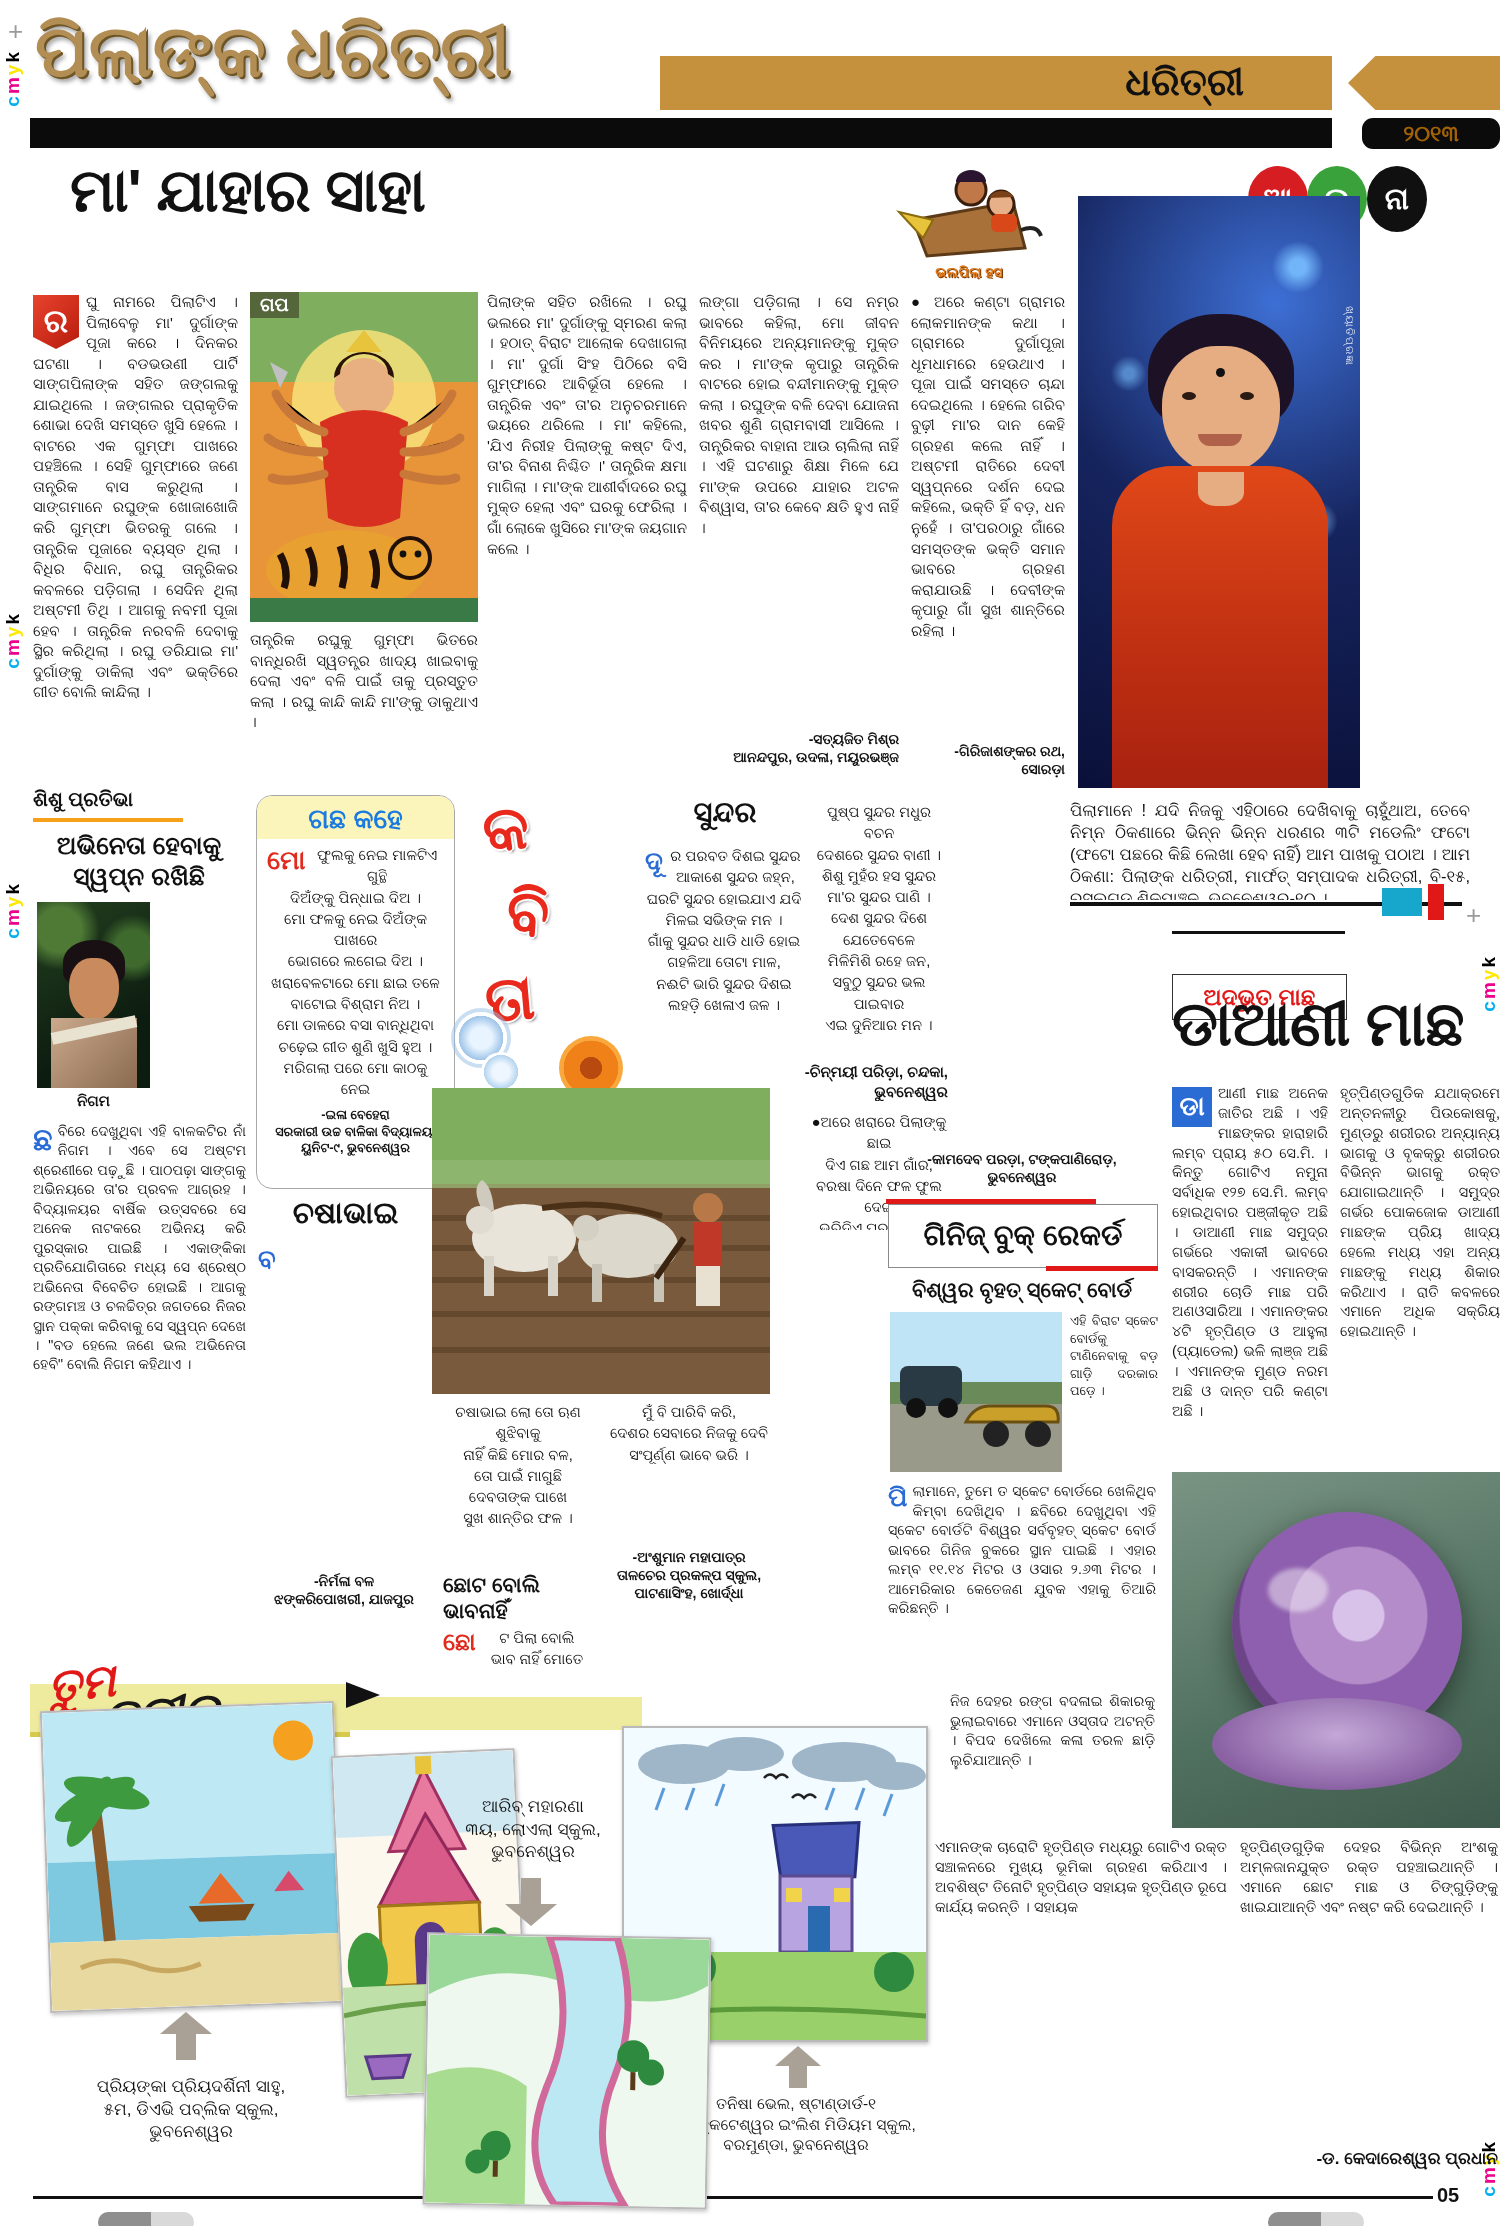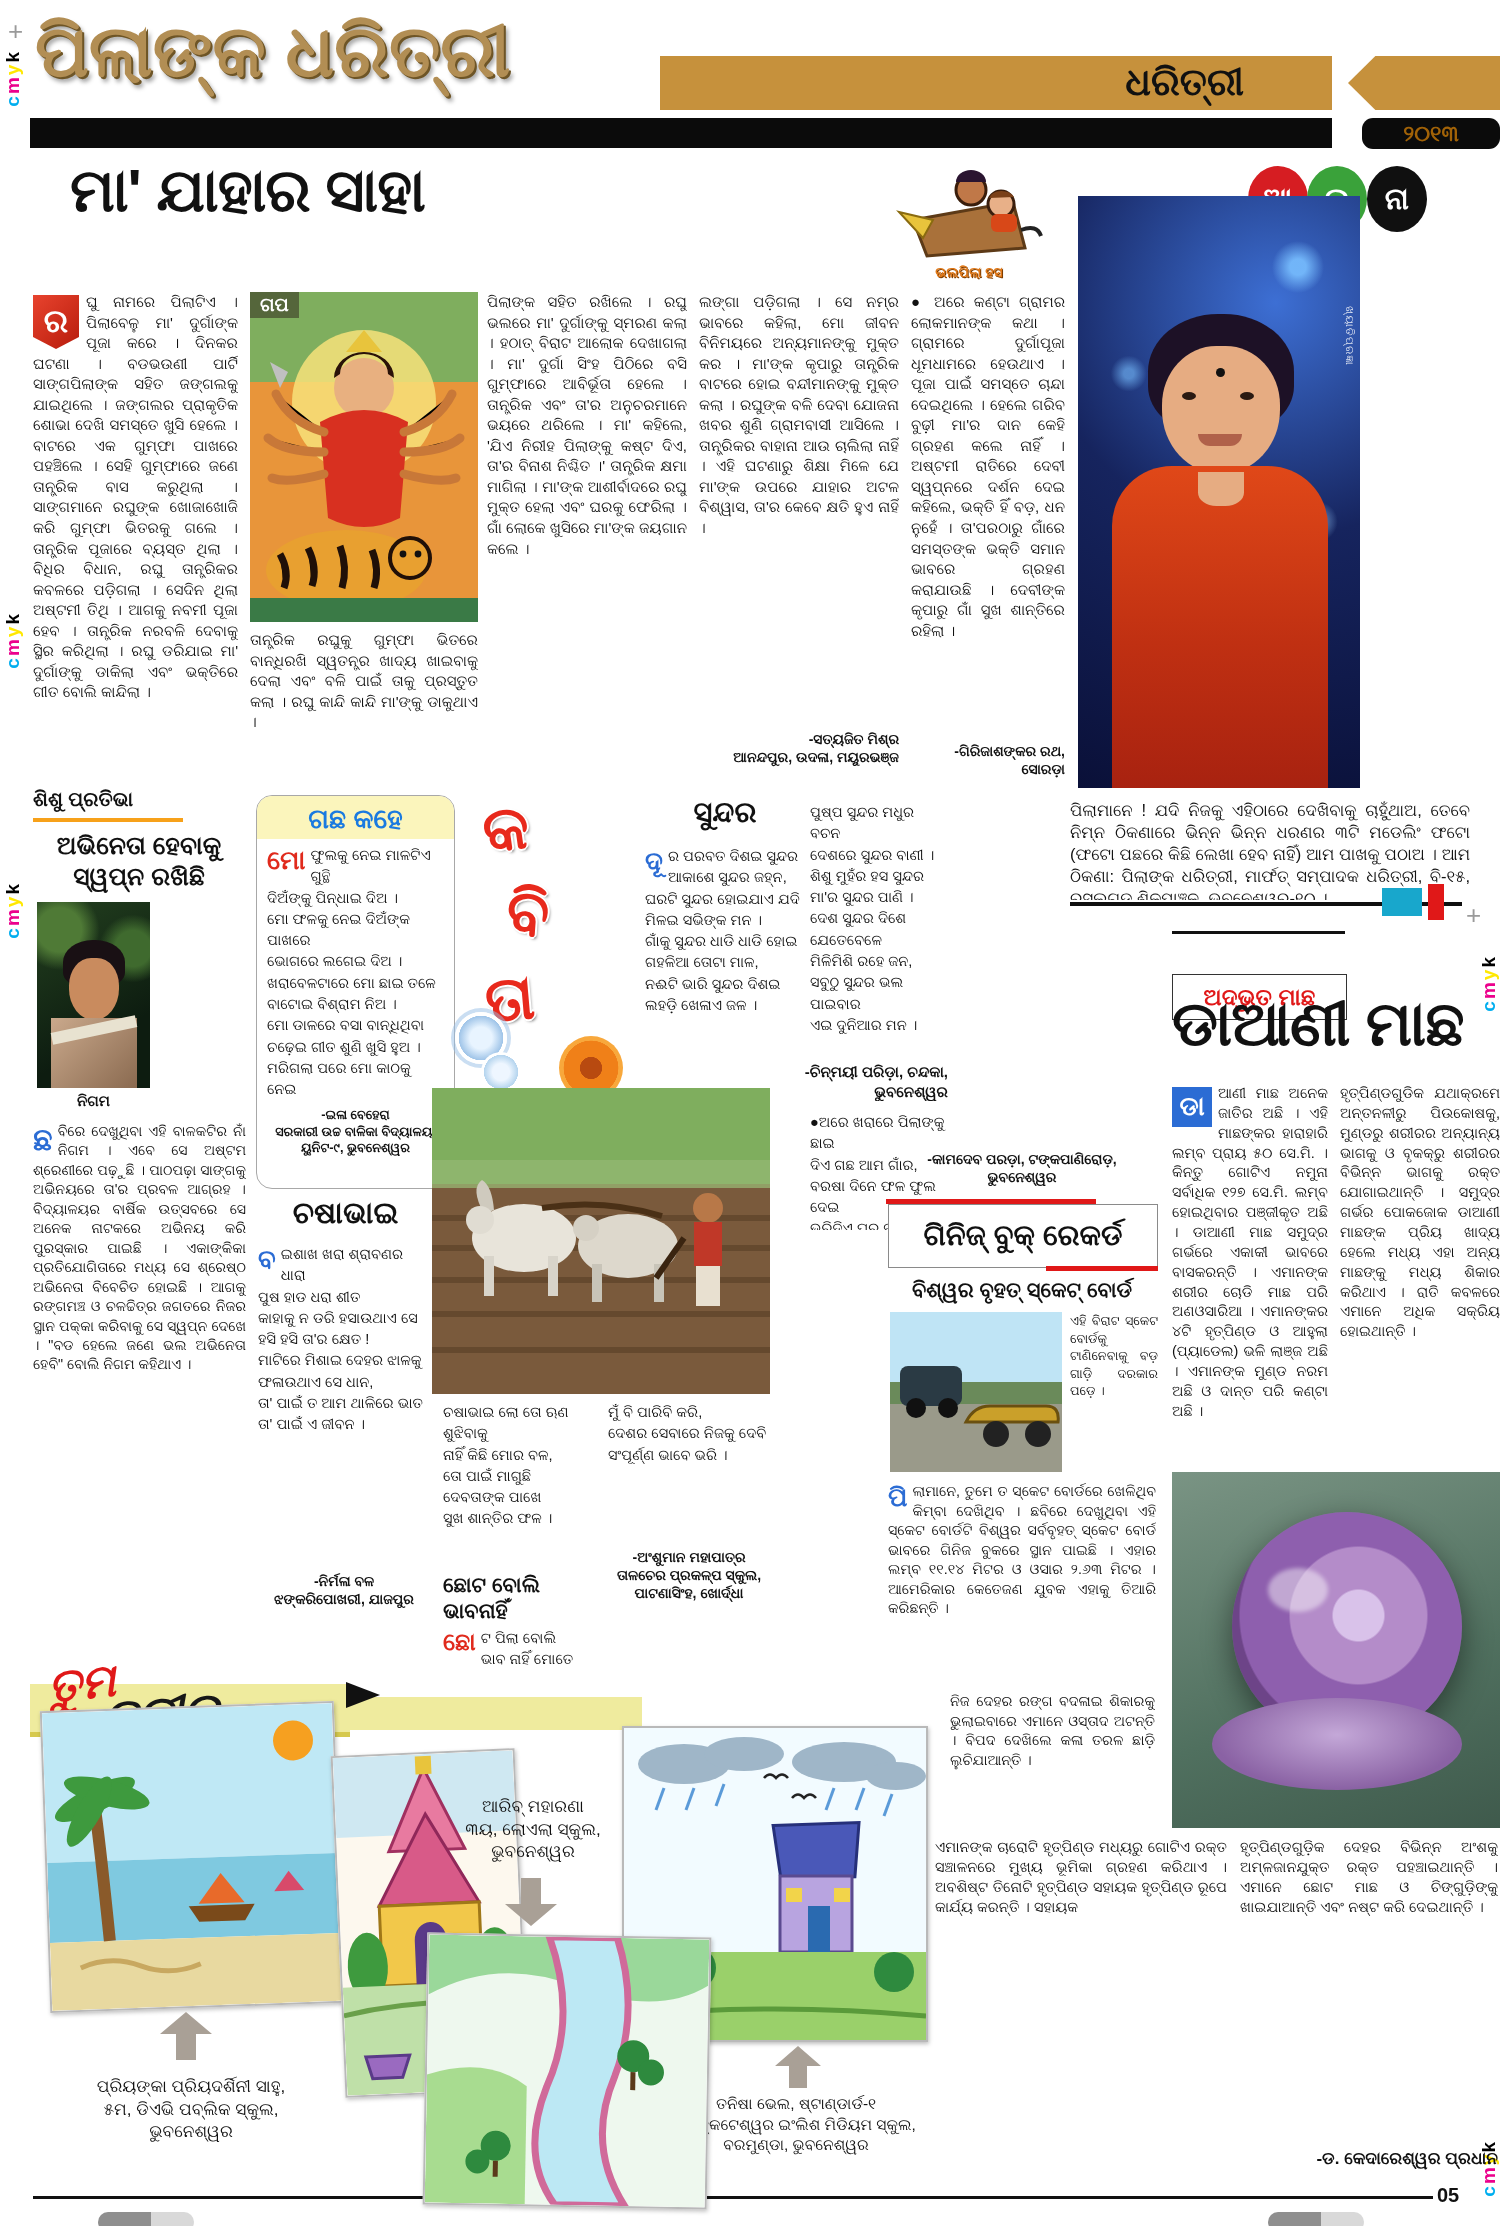--- a/index.html
+++ b/index.html
@@ -26,21 +26,21 @@
      margin:3px 7px 0 0;clip-path:polygon(0 0,100% 0,100% 78%,50% 100%,0 78%);}
   .dc{float:left;font-size:31px;font-weight:700;line-height:1;padding:2px 5px 0 0;}
   .dc-red{color:#e02a1c;} .dc-blue{color:#2b6cd4;}
   .dc-box{float:left;width:40px;height:40px;background:#2b6cd4;color:#fff;font-size:26px;font-weight:700;
      display:flex;align-items:center;justify-content:center;margin:3px 6px 0 0;}
   .kicker{background:#55663b;color:#fff;font-size:19px;font-weight:700;padding:2px 10px;}
   .orange-rule{background:#f7a11a;height:4px;}
   .box-round{border:1.6px solid #a8a8a8;border-radius:16px;background:#fff;}
   .gachha-head{background:#fbf5bc;border-radius:14px 14px 0 0;color:#1a7ae0;
      font-size:27px;font-weight:700;text-align:center;padding:8px 0 4px;}
-  .poem{font-size:14.6px;line-height:1.46;overflow:hidden;}
+  .poem{font-size:14.6px;line-height:1.46;overflow:hidden;text-align:center;}
   .kabita-letter{font-size:62px;font-weight:700;color:#e8291c;line-height:.95;
      text-shadow:-2px 0 #fff,2px 0 #fff,0 2px #fff,0 -2px #fff,2px 2px 3px rgba(0,0,0,.5);}
   .flower{border-radius:50%;position:absolute;}
   .gbox{border:1.2px solid #8a8a8a;background:#fff;display:flex;align-items:center;justify-content:center;
      font-size:29px;font-weight:700;}
   .redbar{background:#e01818;height:5px;}
   .tab{border:1.3px solid #333;background:#fff;color:#e01818;font-size:23px;font-weight:700;
      display:flex;align-items:center;justify-content:center;}
   .big-head{font-size:62px;font-weight:700;letter-spacing:-1px;}
   .caption{font-size:16.5px;line-height:1.33;}
@@ -234,28 +234,21 @@
 ଏଇ ଦୁନିଆର ମନ ।</div>
   <div class="abs sig pre" style="left:800px;top:1062px;width:148px;font-size:15px;">-ଚିନ୍ମୟୀ ପରିଡ଼ା, ଚନ୍ଦକା,
 ଭୁବନେଶ୍ୱର</div>
   <div class="abs poem pre" style="left:810px;top:1112px;width:138px;height:118px;">●ଅରେ ଖରାରେ ପିଲାଙ୍କୁ ଛାଇ
 ଦିଏ ଗଛ ଆମ ଗାଁର,
 ବରଷା ଦିନେ ଫଳ ଫୁଲ ଦେଇ
 ଭରିଦିଏ ଘର ଦ୍ୱାର ।</div>
 
   <div class="abs ctr" style="left:258px;top:1196px;width:175px;font-size:30px;font-weight:700;">ଚଷାଭାଇ</div>
   <div class="abs poem" style="left:258px;top:1244px;width:172px;height:318px;">
-    <span class="dc dc-blue" style="font-size:26px;">ବ</span><span class="pre">ଇଶାଖ ଖରା ଶ୍ରାବଣର ଧାରା
-ପୁଷ ହାଡ ଧରା ଶୀତ
-କାହାକୁ ନ ଡରି ହସାଉଥାଏ ସେ
-ହସି ହସି ତା'ର କ୍ଷେତ !
-ମାଟିରେ ମିଶାଇ ଦେହର ଝାଳକୁ
-ଫଳାଉଥାଏ ସେ ଧାନ,
-ତା' ପାଇଁ ତ ଆମ ଥାଳିରେ ଭାତ
-ତା' ପାଇଁ ଏ ଜୀବନ ।</span>
+    <span class="dc dc-blue" style="font-size:26px;">ବ</span>
   </div>
   <div class="abs sig pre" style="left:258px;top:1572px;width:172px;text-align:center;">-ନିର୍ମଳା ବଳ
 ଝଙ୍କରିପୋଖରୀ, ଯାଜପୁର</div>
 
   <div class="abs" style="left:432px;top:1088px;width:338px;height:306px;overflow:hidden;">
     <svg width="338" height="306" viewBox="0 0 338 306">
       <rect width="338" height="306" fill="#8a6a48"></rect>
       <rect width="338" height="96" fill="#7fae5e"></rect>
       <rect y="72" width="338" height="36" fill="#94b873" opacity=".7"></rect>
       <rect y="100" width="338" height="206" fill="#7a5a3c"></rect>

